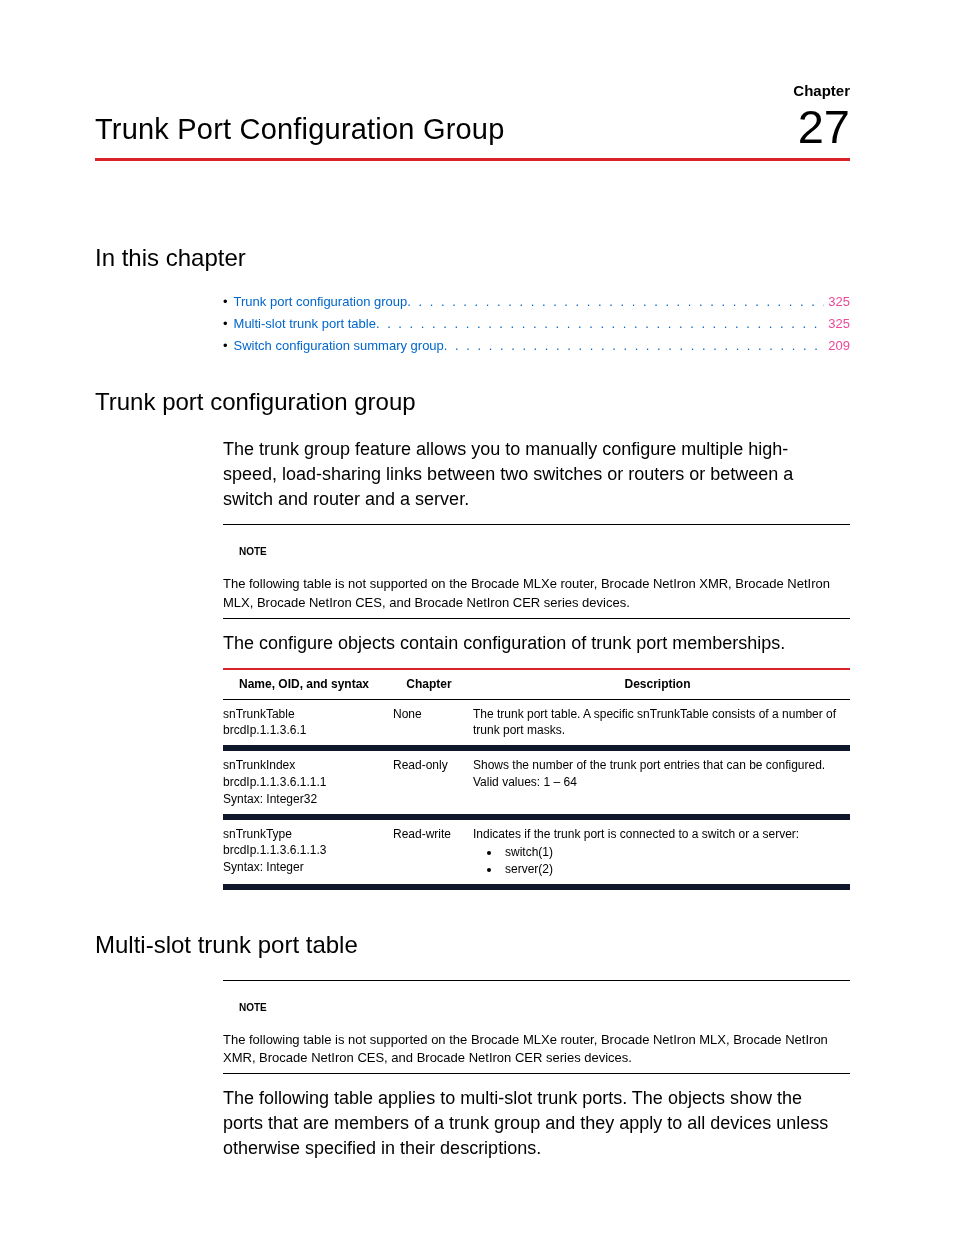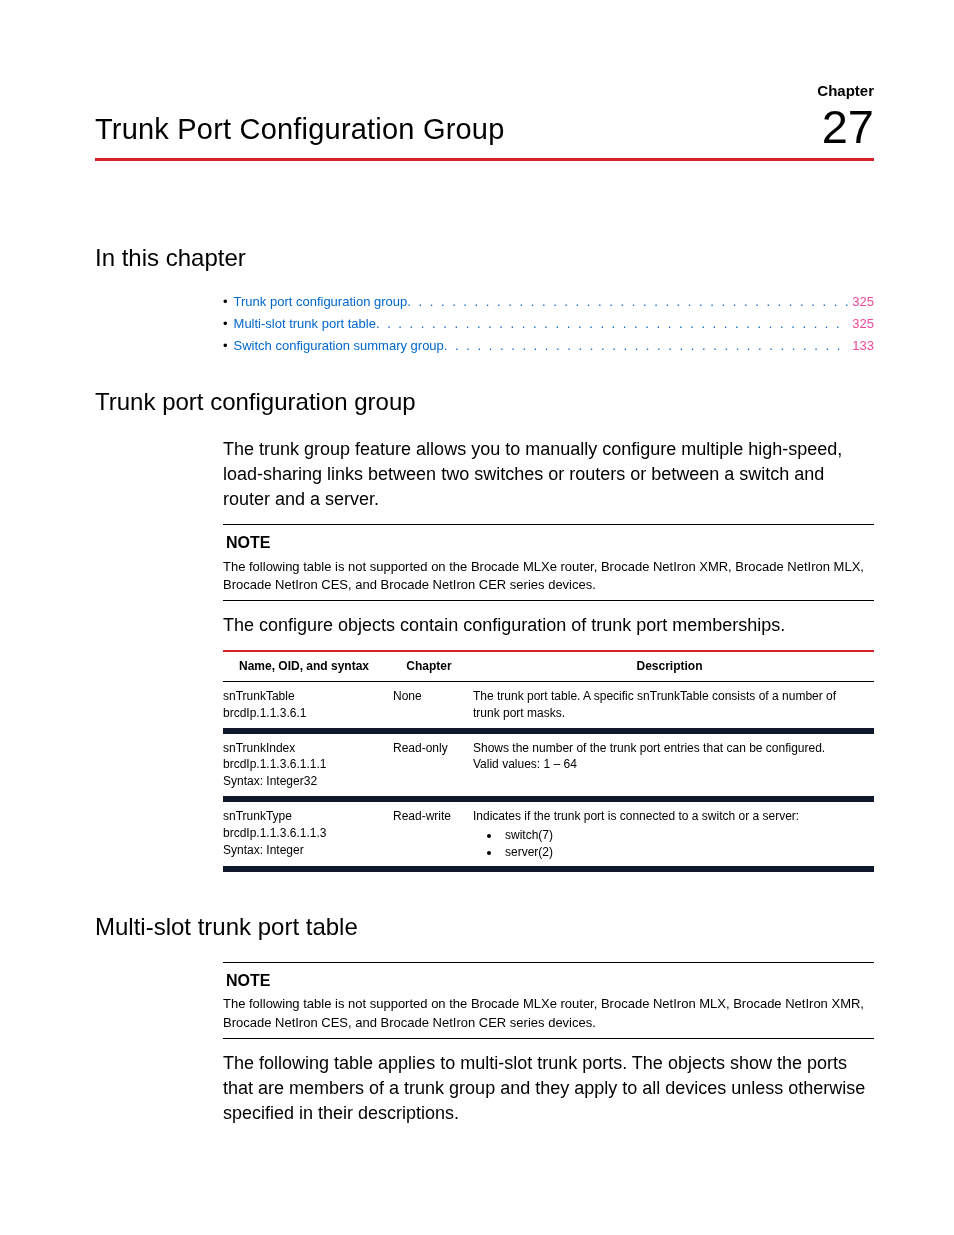--- a/index.html
+++ b/index.html
@@ -7,21 +7,21 @@
     margin: 0;
     background: #fff;
     font-family: Arial, Helvetica, sans-serif;
     color: #000;
     font-size: 13px;
     line-height: 1.4;
   }
   .page {
     width: 954px;
     height: 1235px;
-    padding: 80px 80px 60px 95px;
+    padding: 80px 104px 60px 95px;
     position: relative;
   }
   .header-block {
     margin-bottom: 12px;
   }
   .chapter-label {
     text-align: right;
     font-weight: bold;
     font-size: 15px;
     margin-bottom: 2px;
@@ -97,22 +97,22 @@
   .note-block {
     border-top: 1px solid #000;
     border-bottom: 1px solid #000;
     padding: 4px 0 6px 0;
     margin: 8px 0 12px 0;
   }
   .note-label {
     font-weight: bold;
     font-family: "Arial Narrow", Arial, sans-serif;
     font-stretch: condensed;
-    font-size: 16px;
-    margin: 3px;
+    font-size: 10px;
+    margin: 16px;
   }
   .note-text {
     margin: 0;
     font-size: 13px;
   }
   table.obj-table {
     width: 100%;
     border-collapse: collapse;
     margin-top: 8px;
     font-size: 12px;
@@ -173,21 +173,21 @@
         <li class="toc-item">
           <span class="toc-bullet">•</span>
           <span class="toc-link">Multi-slot trunk port table</span>
           <span class="toc-dots-holder"> .  .  .  .  .  .  .  .  .  .  .  .  .  .  .  .  .  .  .  .  .  .  .  .  .  .  .  .  .  .  .  .  .  .  .  .  .  .  .  .  .  .  .  .  .  .  .  .  .  .  .  .  .  .  .  .  .  .  .  .  .  .  .  .  .  .  .  .  .  .  .  .  .  .  .  .  .  .  .  . </span>
           <span class="toc-page">325</span>
         </li>
         <li class="toc-item">
           <span class="toc-bullet">•</span>
           <span class="toc-link">Switch configuration summary group</span>
           <span class="toc-dots-holder"> .  .  .  .  .  .  .  .  .  .  .  .  .  .  .  .  .  .  .  .  .  .  .  .  .  .  .  .  .  .  .  .  .  .  .  .  .  .  .  .  .  .  .  .  .  .  .  .  .  .  .  .  .  .  .  .  .  .  .  .  .  .  .  .  .  .  .  .  .  .  .  .  .  .  .  .  .  .  .  . </span>
-          <span class="toc-page">133</span>
+          <span class="toc-page">209</span>
         </li>
       </ul>
   </div>
 
   <h2 class="section">Trunk port configuration group</h2>
 
   <div class="content-indent">
     <p class="body">The trunk group feature allows you to manually configure multiple high-speed, load-sharing links between two switches or routers or between a switch and router and a server.</p>
 
     <div class="note-block">
@@ -213,21 +213,21 @@
           </tr>
           <tr>
             <td class="col-name">snTrunkIndex<br>brcdIp.1.1.3.6.1.1.1<br>Syntax: Integer32</td>
             <td class="col-access">Read-only</td>
             <td>Shows the number of the trunk port entries that can be configured.<br>Valid values: 1 – 64</td>
           </tr>
           <tr>
             <td class="col-name">snTrunkType<br>brcdIp.1.1.3.6.1.1.3<br>Syntax: Integer</td>
             <td class="col-access">Read-write</td>
             <td>Indicates if the trunk port is connected to a switch or a server:<ul class="desc-list">
-                <li>switch(7)</li>
+                <li>switch(1)</li>
                 <li>server(2)</li>
               </ul></td>
           </tr>
         </tbody>
     </table>
   </div>
 
   <h2 class="section" style="margin-top:38px">Multi-slot trunk port table</h2>
 
   <div class="content-indent">

